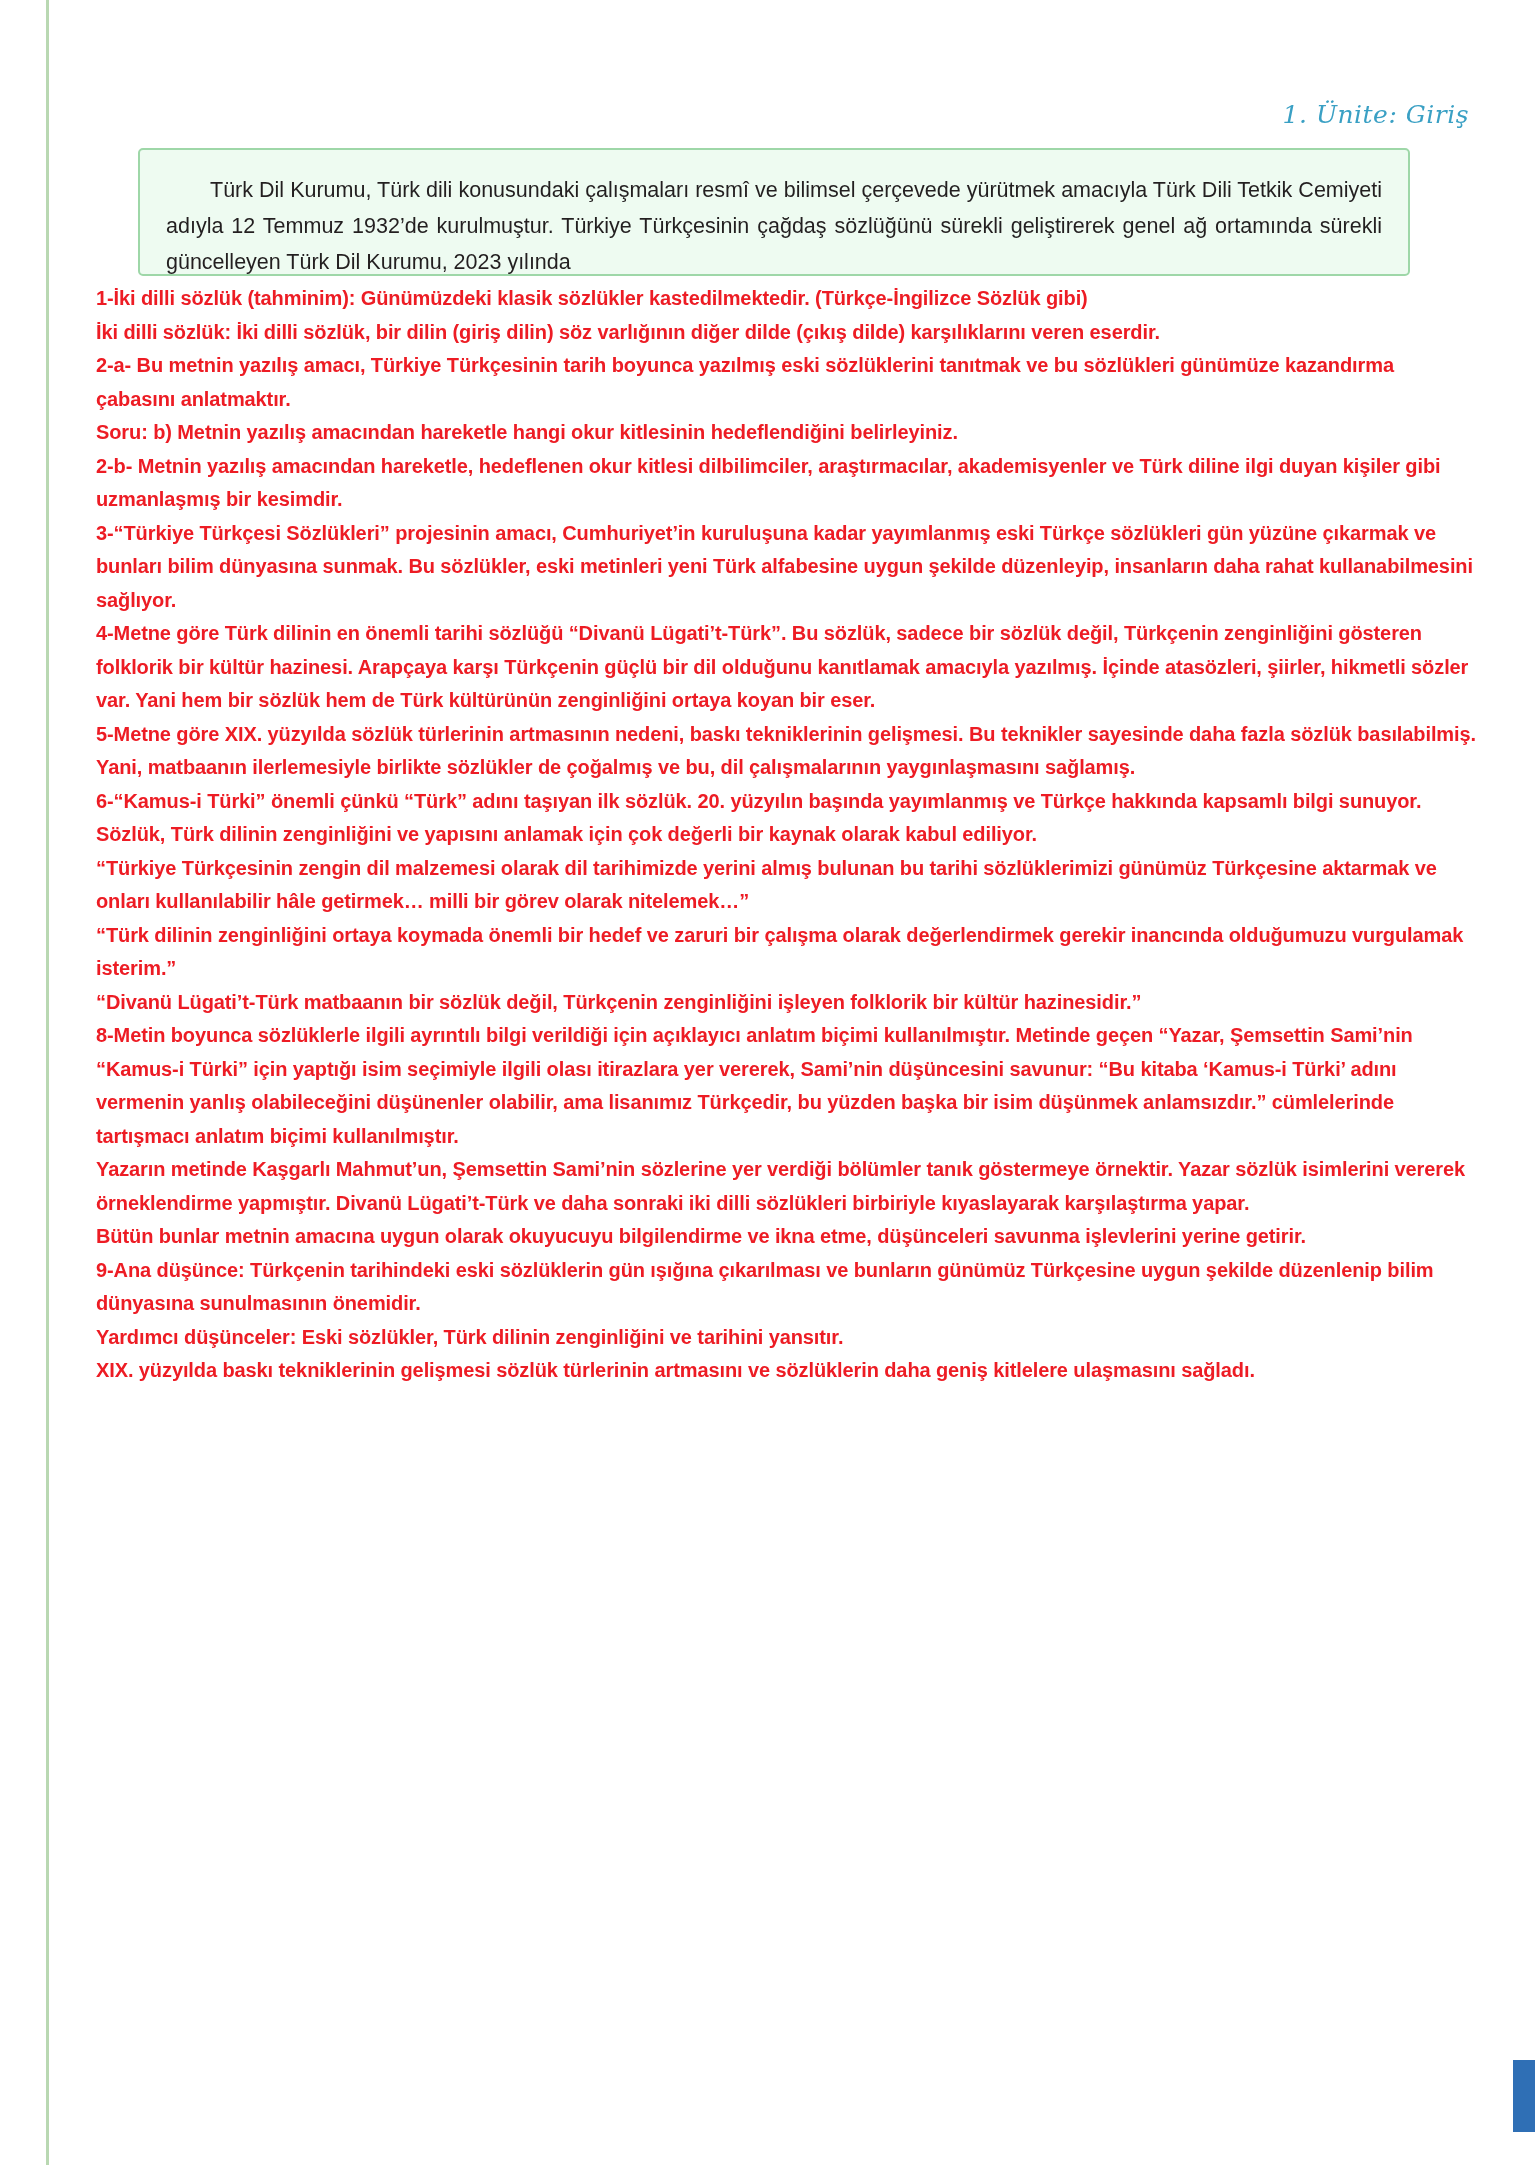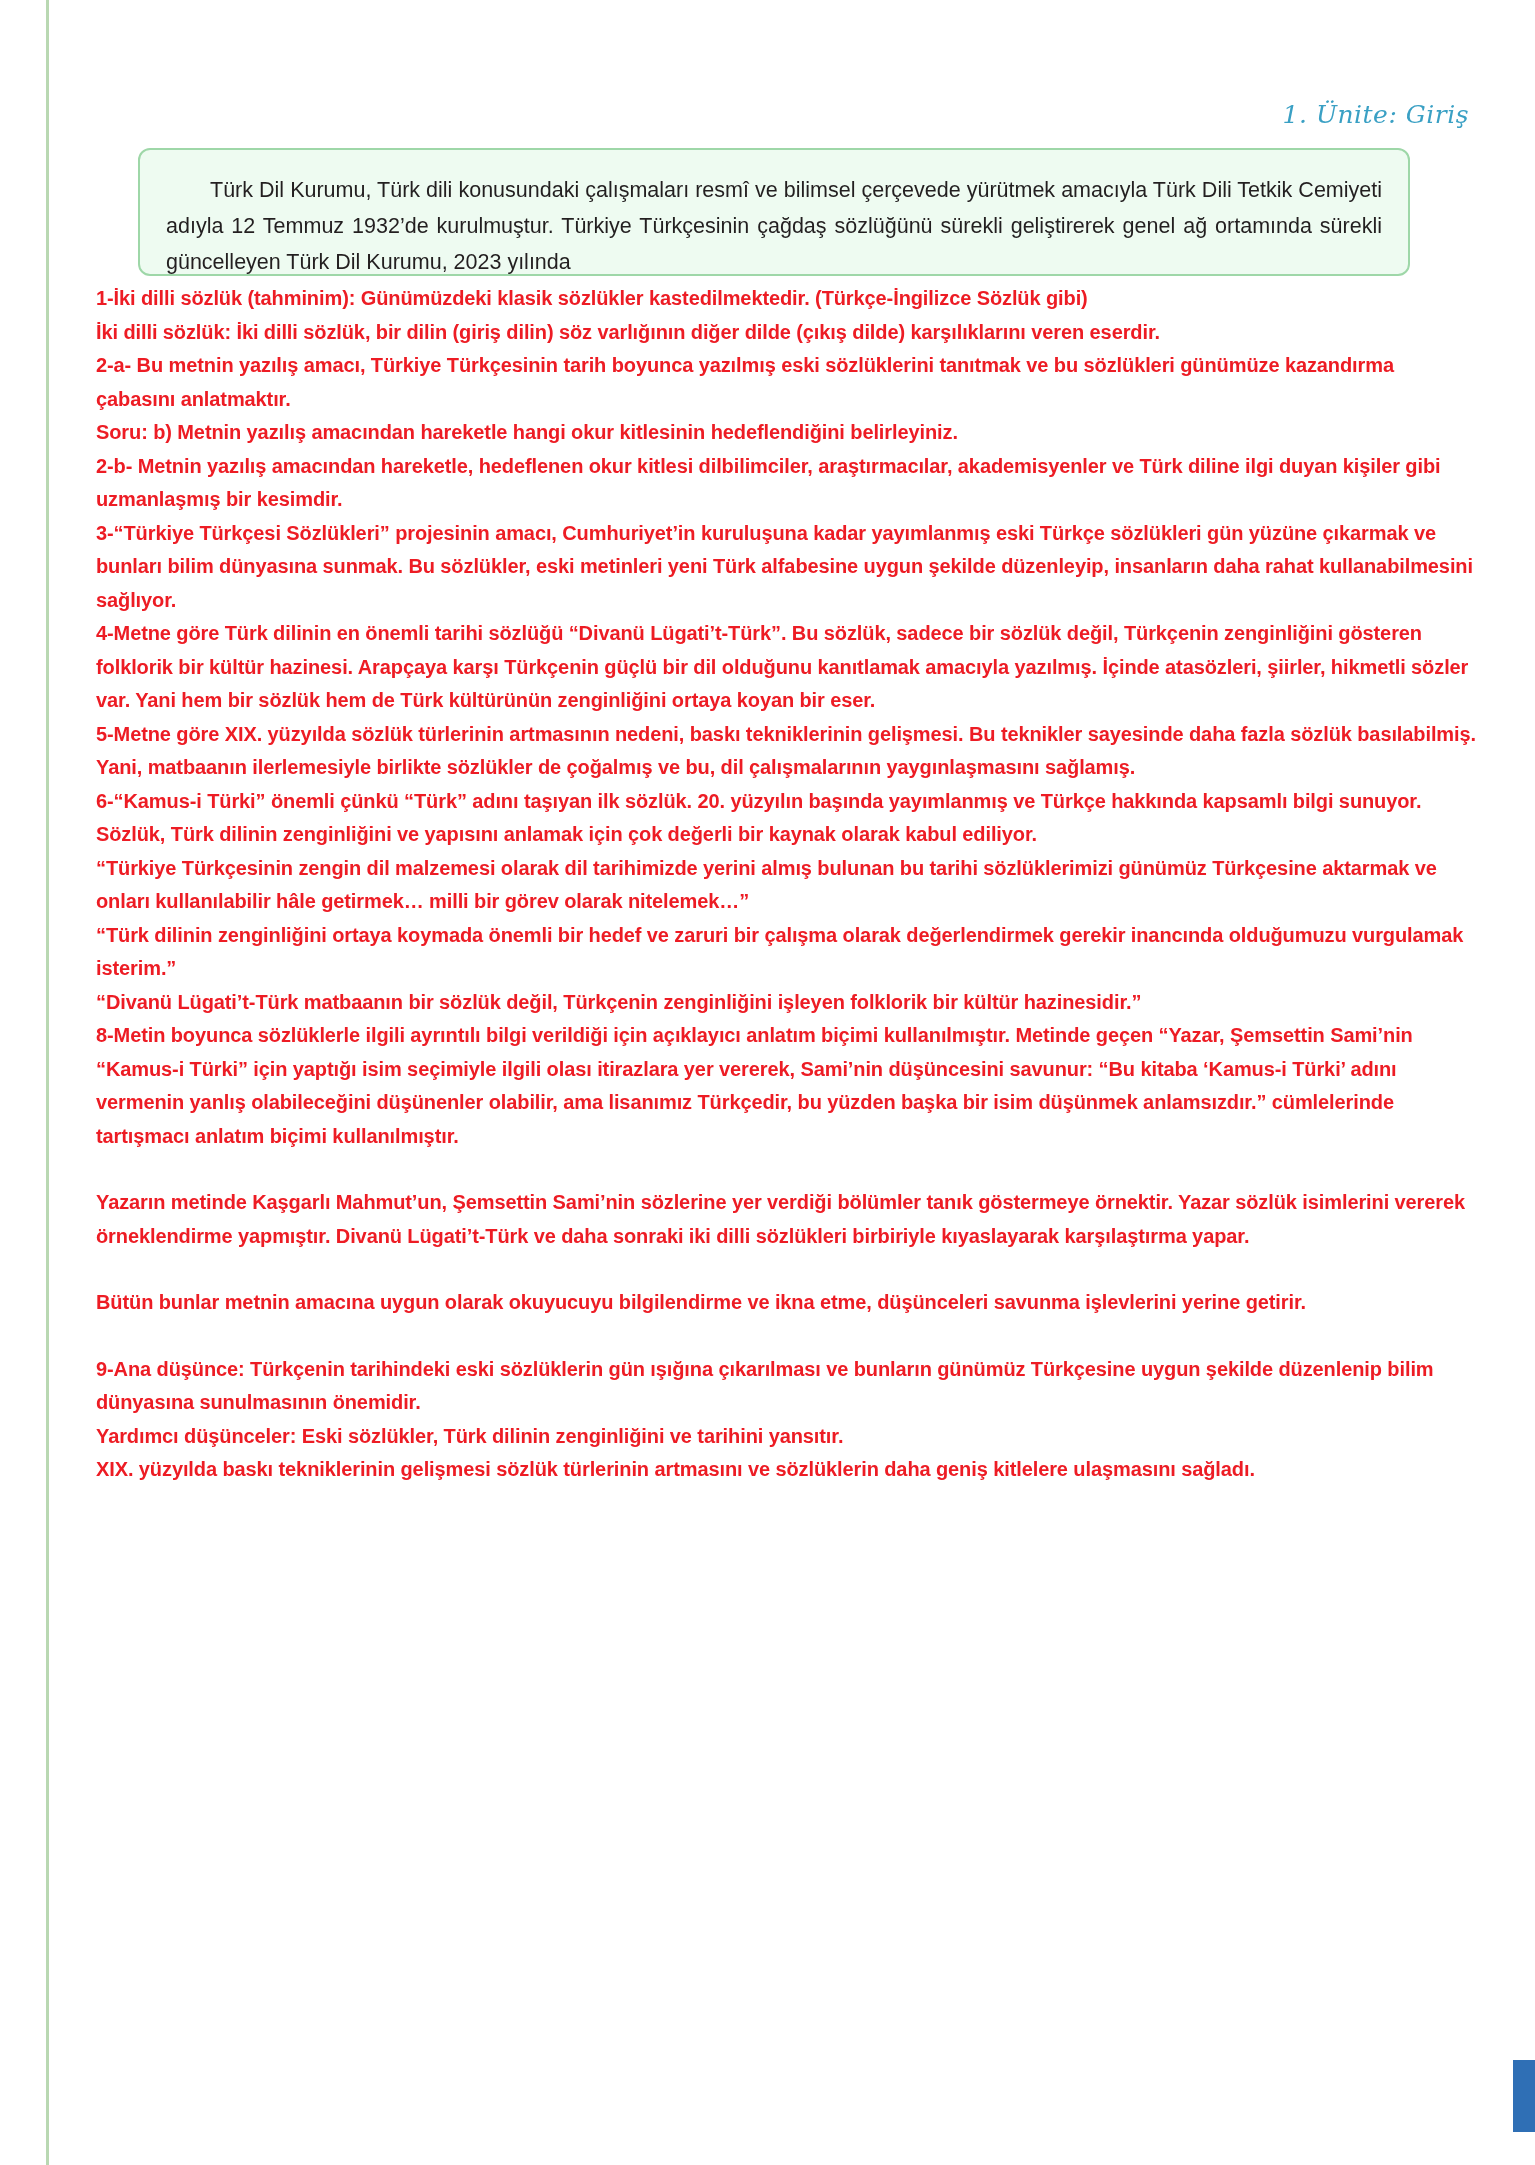--- a/index.html
+++ b/index.html
@@ -41,21 +41,21 @@
 
   
   .info-box {
     position: absolute;
     left: 138px;
     top: 148px;
     width: 1272px;
     height: 128px;
     background: #eefbf1;
     border: 2px solid #9ed7a8;
-    border-radius: 12px;
+    border-radius: 5px;
     box-sizing: border-box;
     overflow: hidden;
   }
   .info-box p {
     margin: 0;
     padding: 22px 26px 0 26px;
     font-family: "Liberation Sans", sans-serif;
     font-size: 21.5px;
     line-height: 36px;
     color: #231f20;
@@ -74,21 +74,20 @@
     font-weight: bold;
     font-size: 20px;
     line-height: 33.5px;
     letter-spacing: -0.1px;
   }
   .answers p {
     margin: 0;
     text-align: left;
   }
   .answers p.gap {
-    margin-top: 33px;
   }
 
   
   .edge-tab {
     position: absolute;
     right: 0;
     top: 2060px;
     width: 22px;
     height: 72px;
     background: #2f6fb5;

